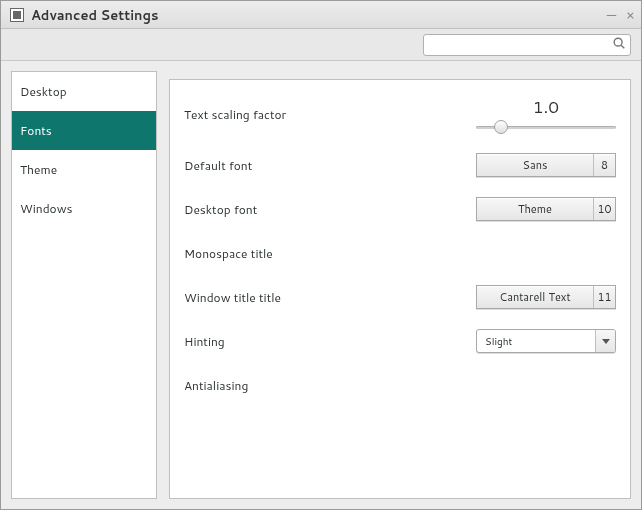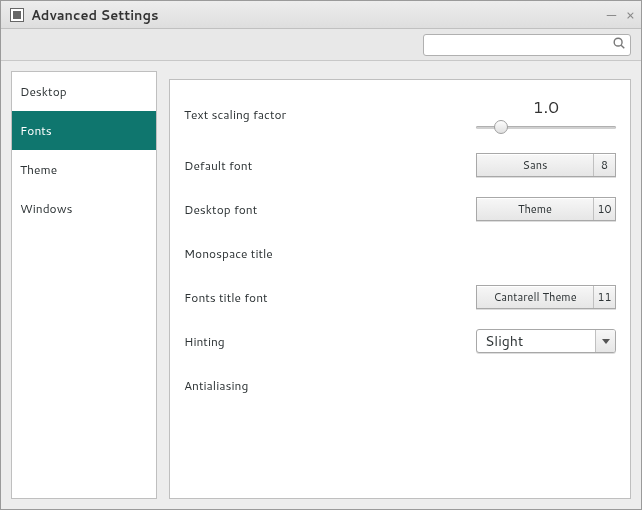--- a/index.html
+++ b/index.html
@@ -178,21 +178,21 @@
     border-radius: 3px;
     background: #fff;
     display: flex;
     align-items: center;
     cursor: pointer;
     box-shadow: 0 1px 0 #ddd;
   }
   .combo .combo-text {
     flex: 1;
     padding: 0 8px;
-    font-size: 14px;
+    font-size: 10px;
   }
   .combo .combo-arrow {
     width: 20px;
     height: 100%;
     border-left: 1px solid #c0c0c0;
     background: linear-gradient(#f7f7f7,#e6e6e6);
     display: flex;
     align-items: center;
     justify-content: center;
     border-radius: 0 2px 2px 0;
@@ -264,23 +264,23 @@
         <span class="font-name">Theme</span>
         <span class="font-size">10</span>
       </div>
     </div>
 
     <div class="row">
       <span class="label">Monospace title</span>
     </div>
 
     <div class="row">
-      <span class="label">Fonts title font</span>
+      <span class="label">Window title title</span>
       <div class="font-btn">
-        <span class="font-name">Cantarell Theme</span>
+        <span class="font-name">Cantarell Text</span>
         <span class="font-size">11</span>
       </div>
     </div>
 
     <div class="row">
       <span class="label">Hinting</span>
       <div class="combo">
         <span class="combo-text">Slight</span>
         <span class="combo-arrow">
           <svg width="8" height="5" viewBox="0 0 8 5">

